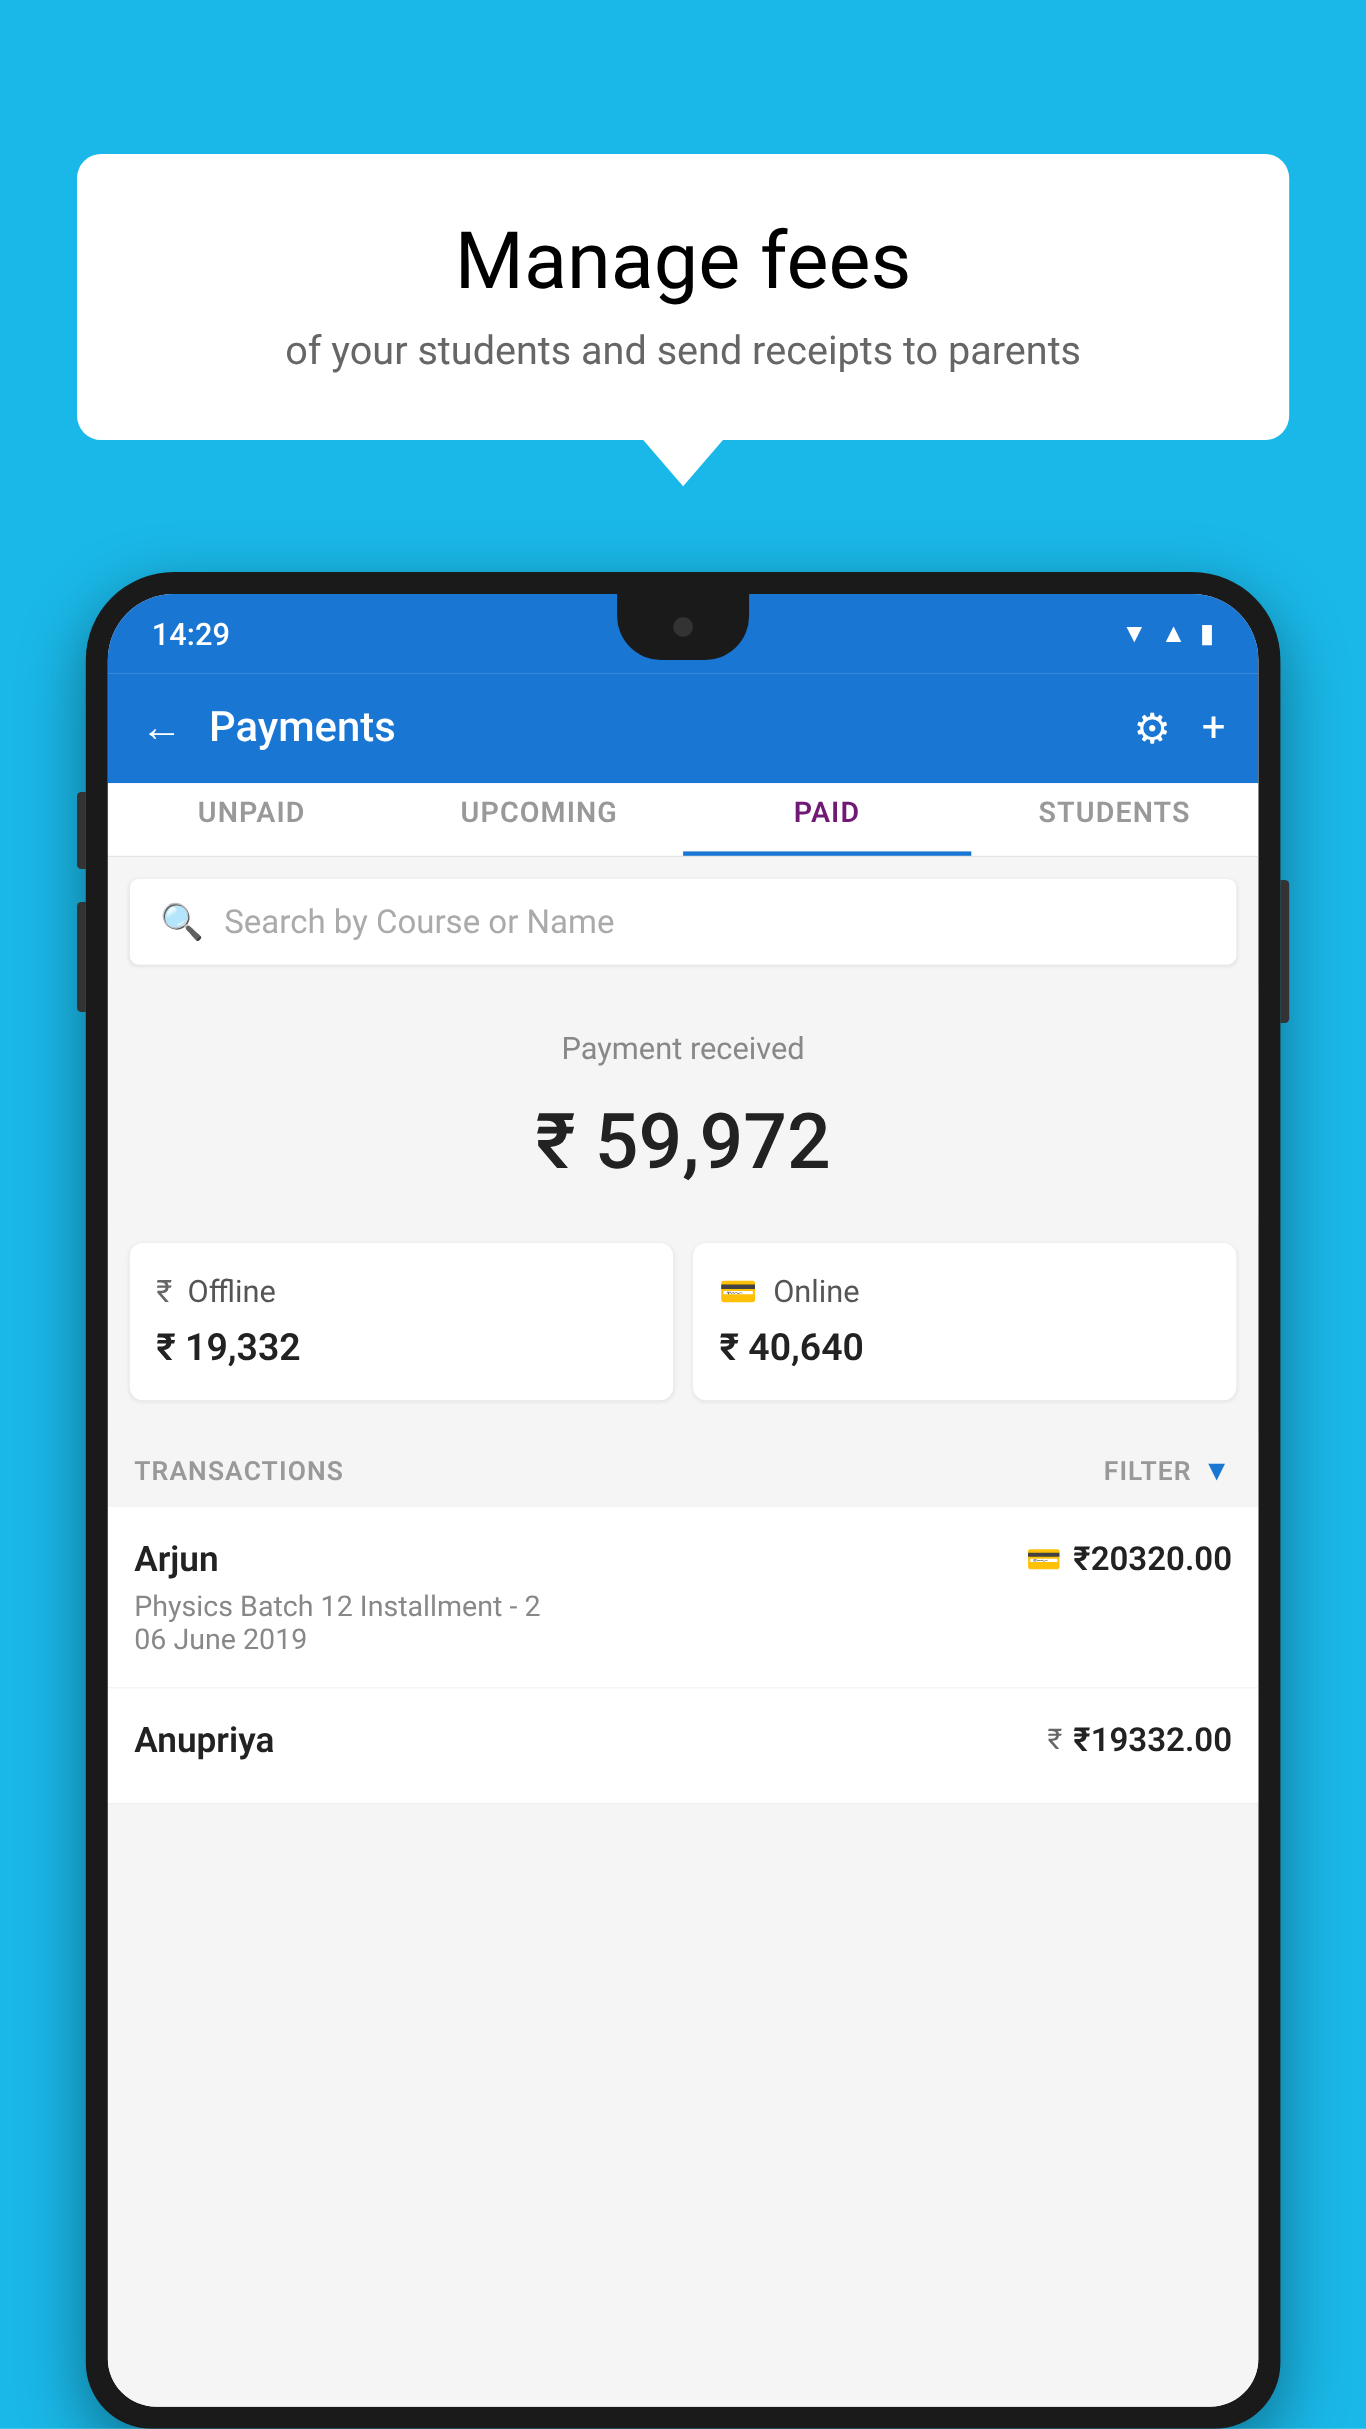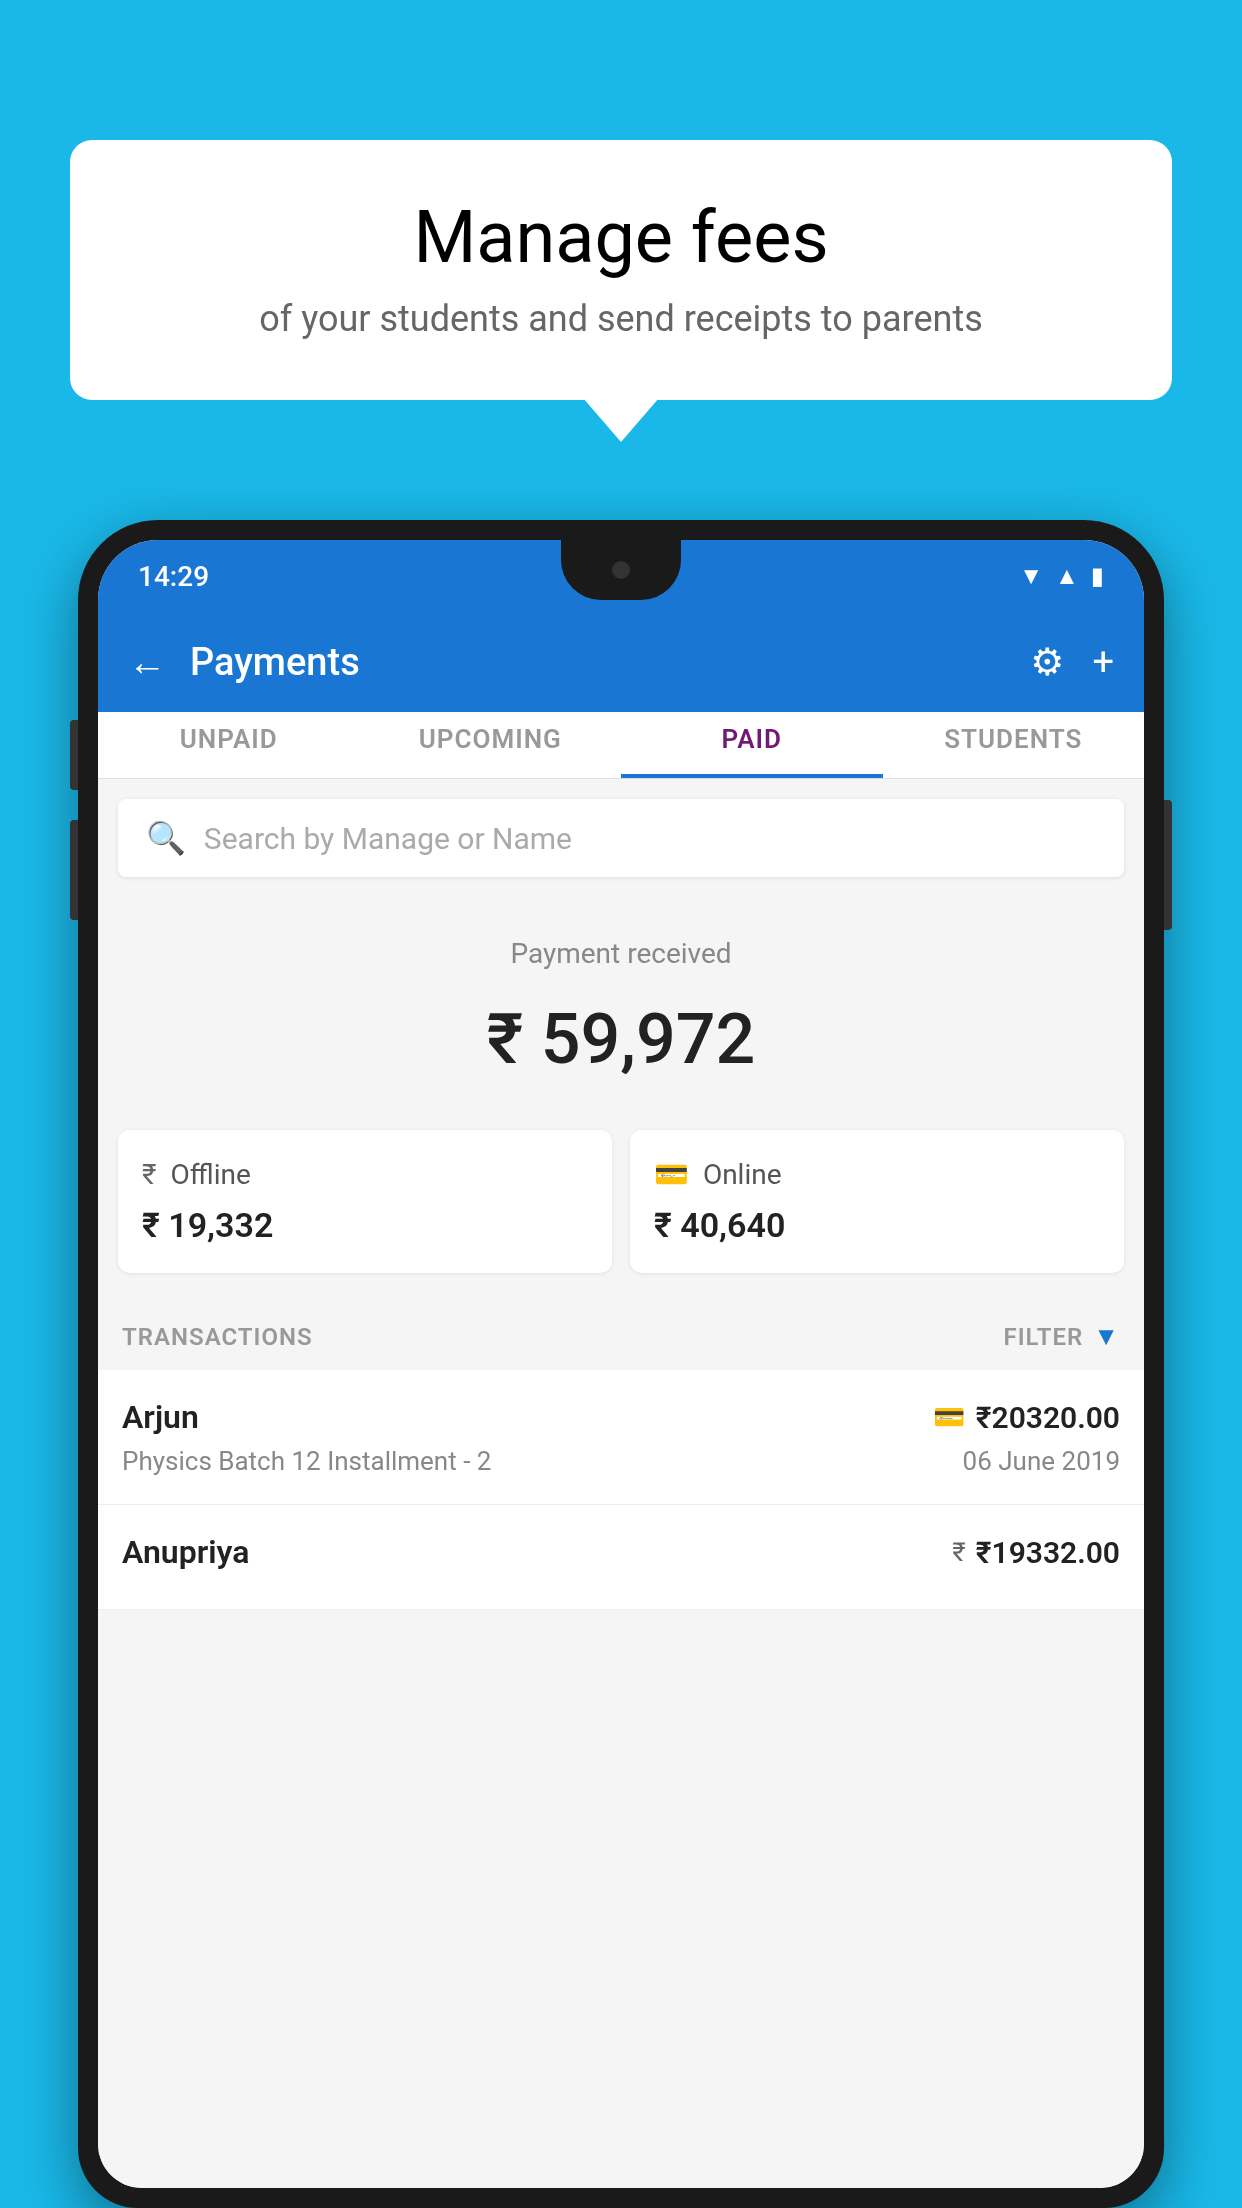--- a/index.html
+++ b/index.html
@@ -344,21 +344,21 @@
     }
 
     .transaction-amount {
       font-size: 30px;
       font-weight: 600;
       color: #222;
     }
 
     .transaction-bottom {
       display: flex;
-      justify-content: space-between;
+      flex-direction: column;
     }
 
     .transaction-course {
       font-size: 26px;
       color: #888;
     }
 
     .transaction-date {
       font-size: 26px;
       color: #888;
@@ -460,21 +460,21 @@
         </div>
         <div class="tab">
           <span>STUDENTS</span>
         </div>
       </div>
 
       <div class="app-content">
 
         <div class="search-bar">
           <span class="search-icon-wrap">🔍</span>
-          <span class="search-placeholder">Search by Manage or Name</span>
+          <span class="search-placeholder">Search by Course or Name</span>
         </div>
 
         <div class="payment-received">
           <div class="payment-label">Payment received</div>
           <div class="payment-amount">₹ 59,972</div>
         </div>
 
         <div class="payment-cards">
           <div class="payment-card">
             <div class="card-header">

